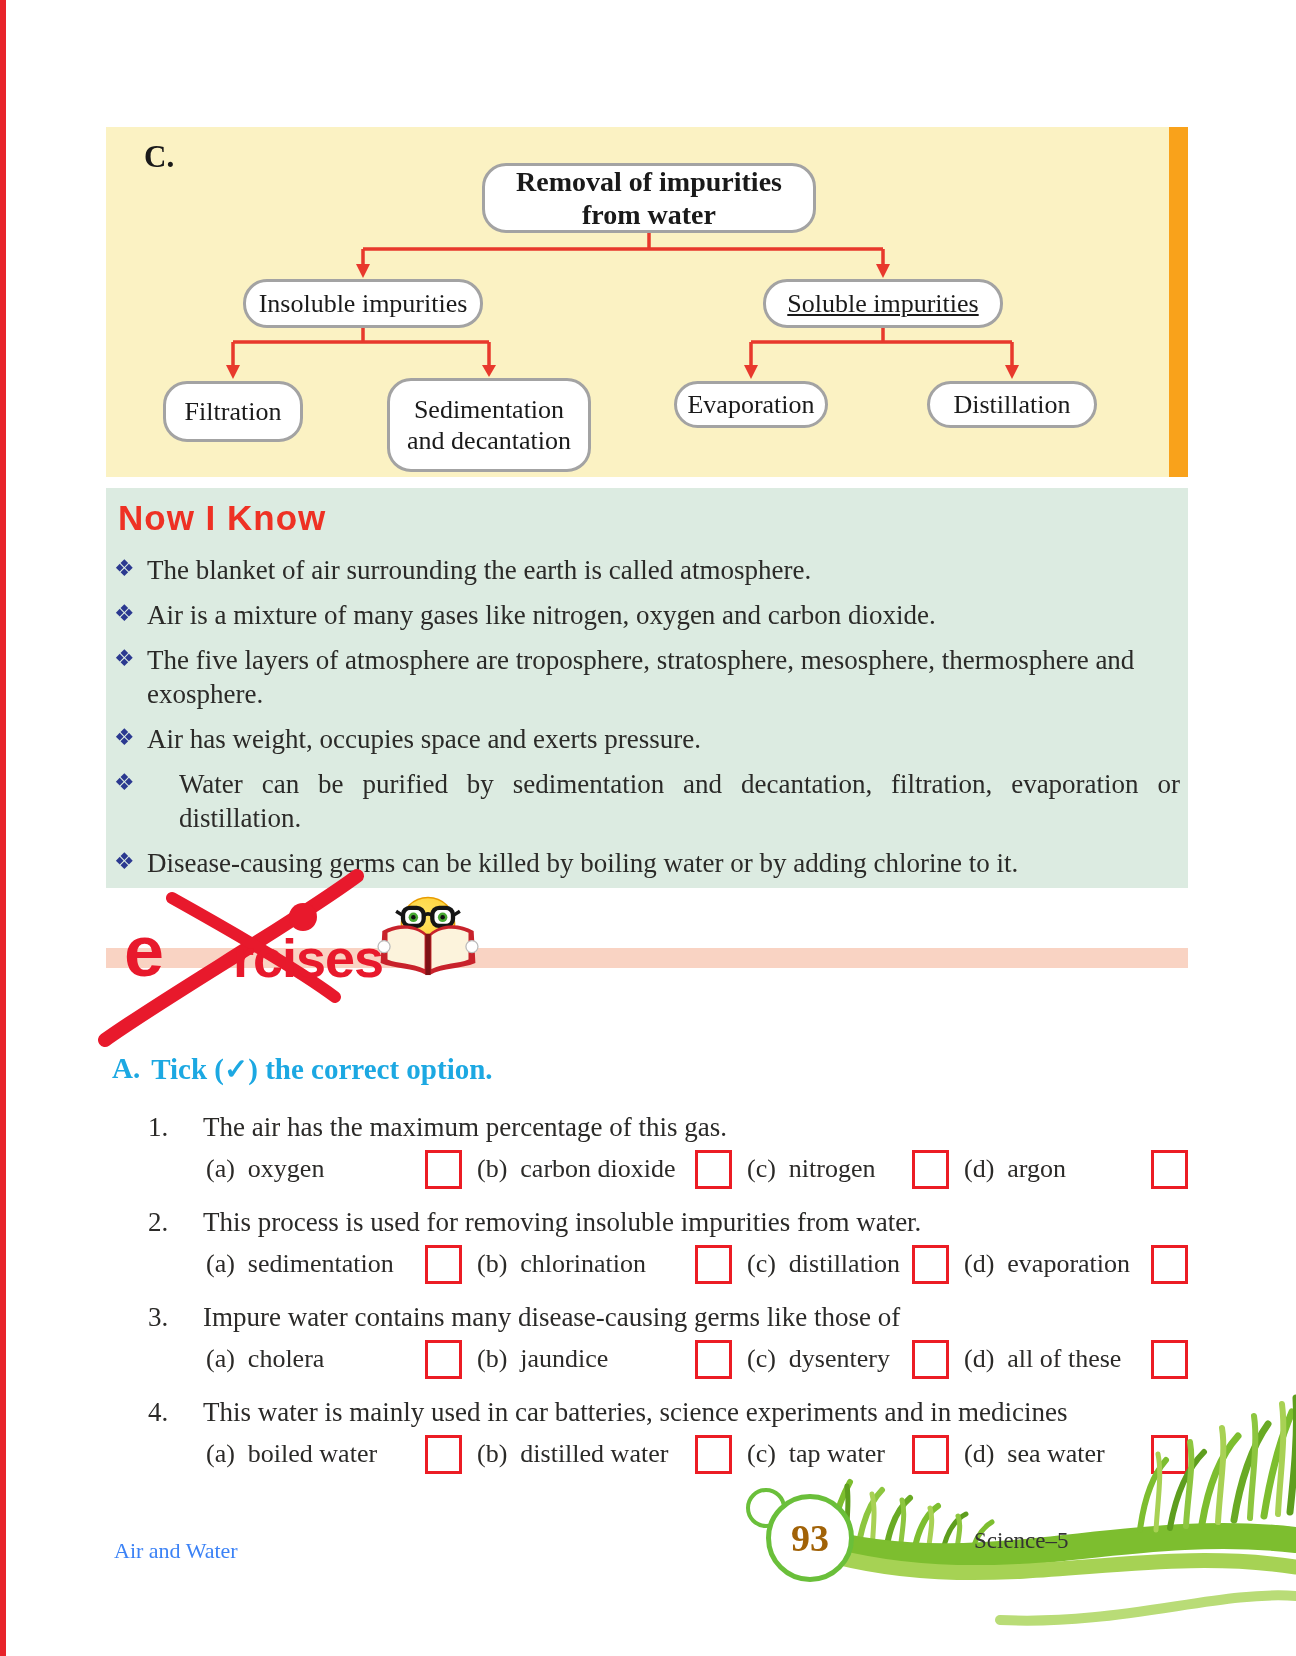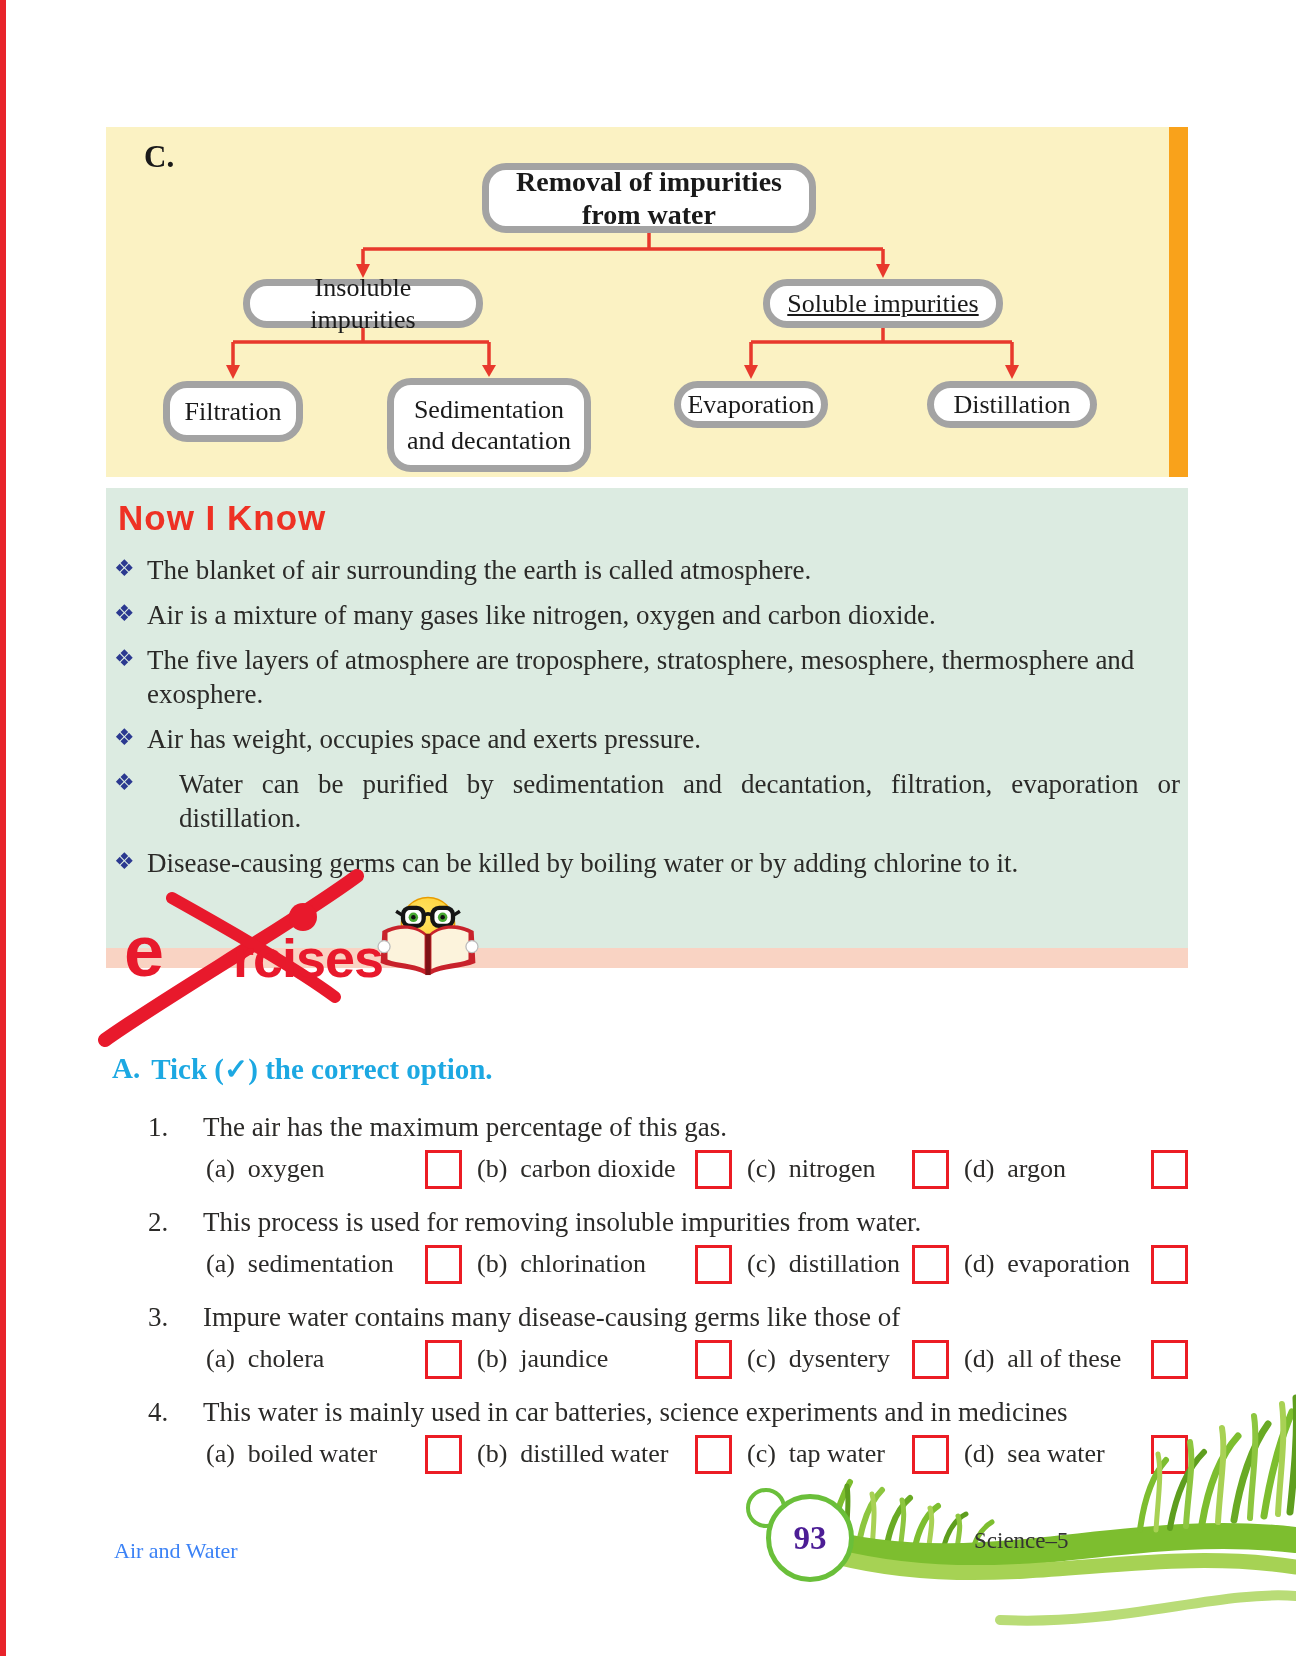--- a/index.html
+++ b/index.html
@@ -9,35 +9,35 @@
     font-family:"Liberation Serif", serif; color:#272324; overflow:hidden;
   }
   .red-edge { position:absolute; left:0; top:0; width:6px; height:1656px; background:#e8232a; }
 
   
   .yellow-panel { position:absolute; left:106px; top:127px; width:1082px; height:350px; background:#fbf2c3; }
   .orange-bar { position:absolute; right:0; top:0; width:19px; height:350px; background:#f9a21b; }
   .c-label { position:absolute; left:38px; top:12px; font-size:31px; font-weight:bold; color:#1a1a1a; }
   .flow-svg { position:absolute; left:0; top:0; }
   .flow-node {
-    position:absolute; background:#ffffff; border:7px solid #a3a3a3; border-radius:24px;
+    position:absolute; background:#ffffff; border:3px solid #a3a3a3; border-radius:24px;
     display:flex; align-items:center; justify-content:center; text-align:center;
     font-size:26px; line-height:1.2; color:#1a1a1a; padding:2px 10px;
   }
   .flow-root { font-weight:bold; font-size:28px; line-height:1.18; }
   .n-root  { left:376px; top:36px;  width:334px; height:70px; }
   .n-bl    { left:137px; top:152px; width:240px; height:49px; }
   .n-br    { left:657px; top:152px; width:240px; height:49px;text-decoration:underline; }
   .n-l1    { left:57px;  top:254px; width:140px; height:61px; }
   .n-l2    { left:281px; top:251px; width:204px; height:94px; }
   .n-l3    { left:568px; top:254px; width:154px; height:47px; }
   .n-l4    { left:821px; top:254px; width:170px; height:47px; }
 
   
-  .green-panel { position:absolute; left:106px; top:488px; width:1082px; height:480px; background:#dcebe1; padding:8px 8px 0 8px; }
+  .green-panel { position:absolute; left:106px; top:488px; width:1082px; height:400px; background:#dcebe1; padding:8px 8px 0 8px; }
   .nik-title {
     font-family:"Liberation Sans", sans-serif; font-weight:bold; font-size:35px;
     color:#ee3124; letter-spacing:1px; margin:2px 0 15px 4px;
   }
   .bullet-row { display:flex; margin-bottom:11px; }
   .bullet-icon { width:33px; flex:none; color:#2b3990; font-size:23px; padding-top:2px; font-family:"DejaVu Sans", sans-serif; }
   .bullet-text { width:1003px; font-size:27px; line-height:34px; white-space:pre-line; color:#2b2a28; }
   .bullet-text.justify { text-align:justify;margin-left:32px; }
 
   
@@ -66,21 +66,21 @@
   .checkbox { margin-left:auto; margin-right:15px; width:37px; height:39px; flex:none; border:3.5px solid #ec1c24; background:#fff; }
   .opt:last-child .checkbox { margin-right:0; }
 
   
   .footer-chapter { position:absolute; left:114px; top:1538px; font-size:22px; color:#3b82f6; }
   .deco { position:absolute; left:700px; top:1390px; }
   .small-circle { position:absolute; left:746px; top:1488px; width:40px; height:40px; border:4px solid #6abf3a; border-radius:50%; background:#fff; }
   .big-circle {
     position:absolute; left:766px; top:1494px; width:88px; height:88px; border:5px solid #6abf3a;
     border-radius:50%; background:#fff; display:flex; align-items:center; justify-content:center;
-    font-size:33px; font-weight:bold; color:#4c1d95;
+    font-size:38px; font-weight:bold; color:#a16207;
   }
   .book-label { position:absolute; left:974px; top:1528px; font-size:23px; color:#333; }
 </style>
 </head>
 <body>
 
 <div class="page">
   <div class="red-edge"></div>
 
   <div class="yellow-panel">

